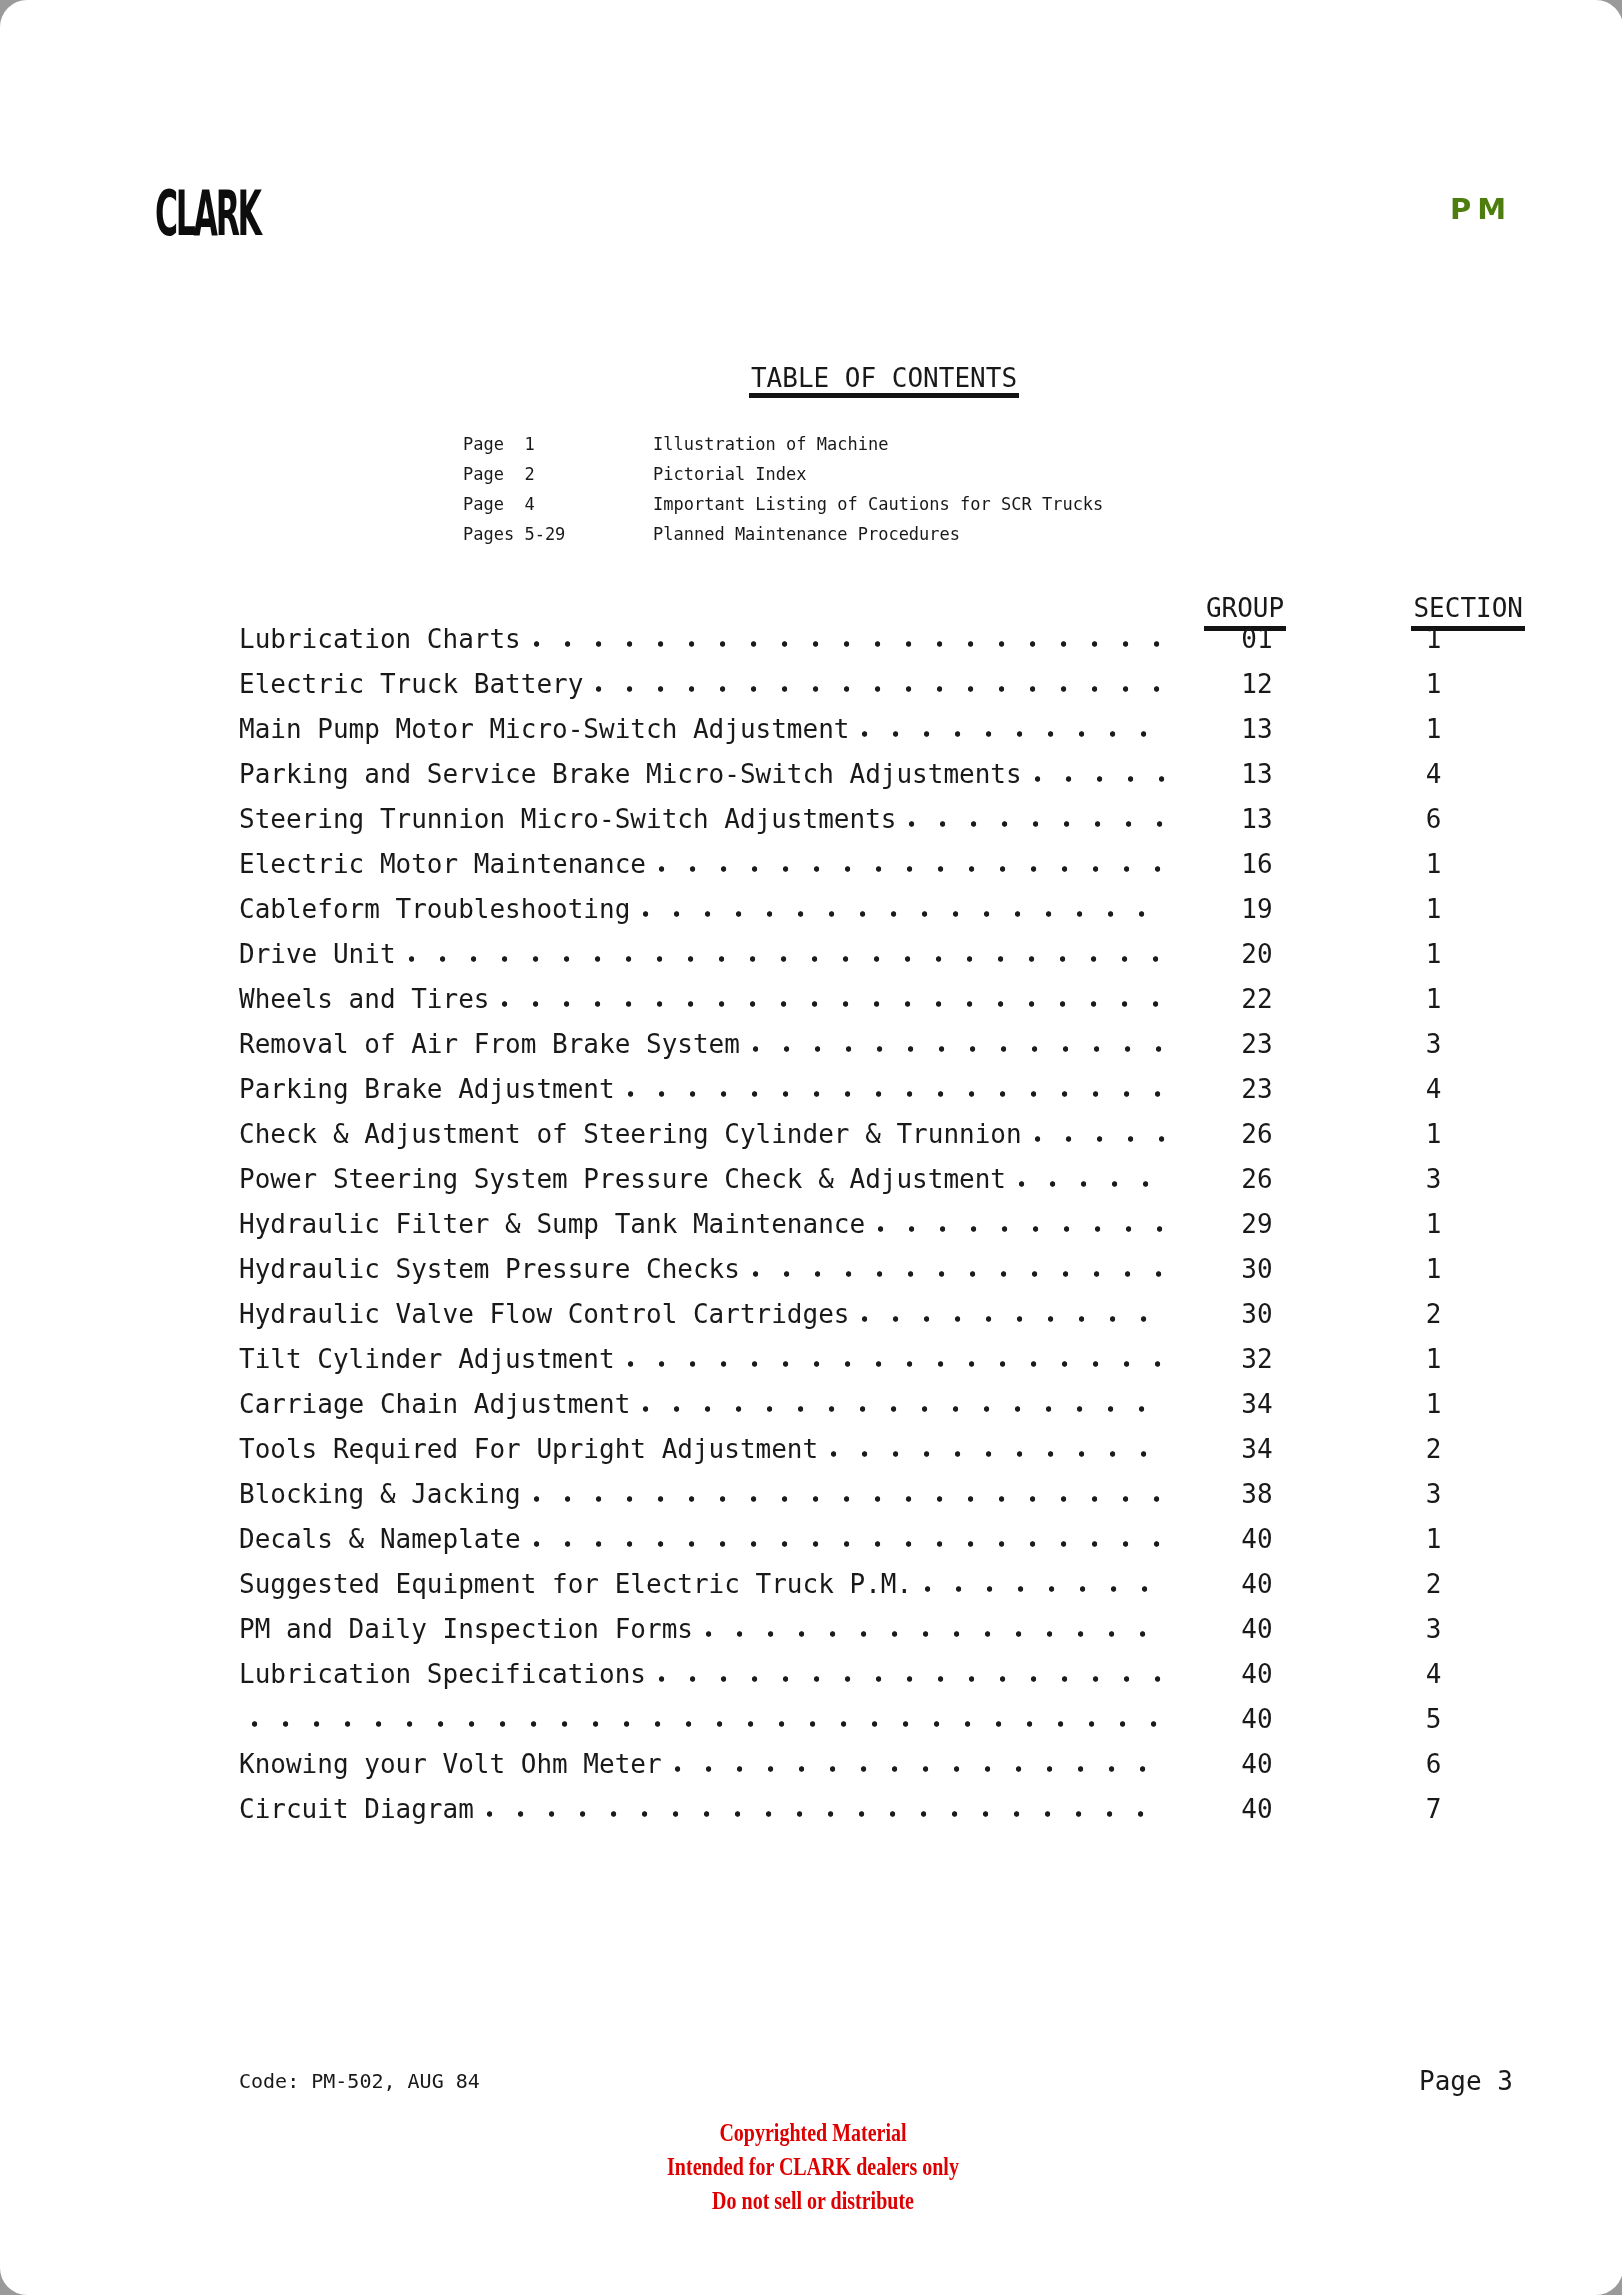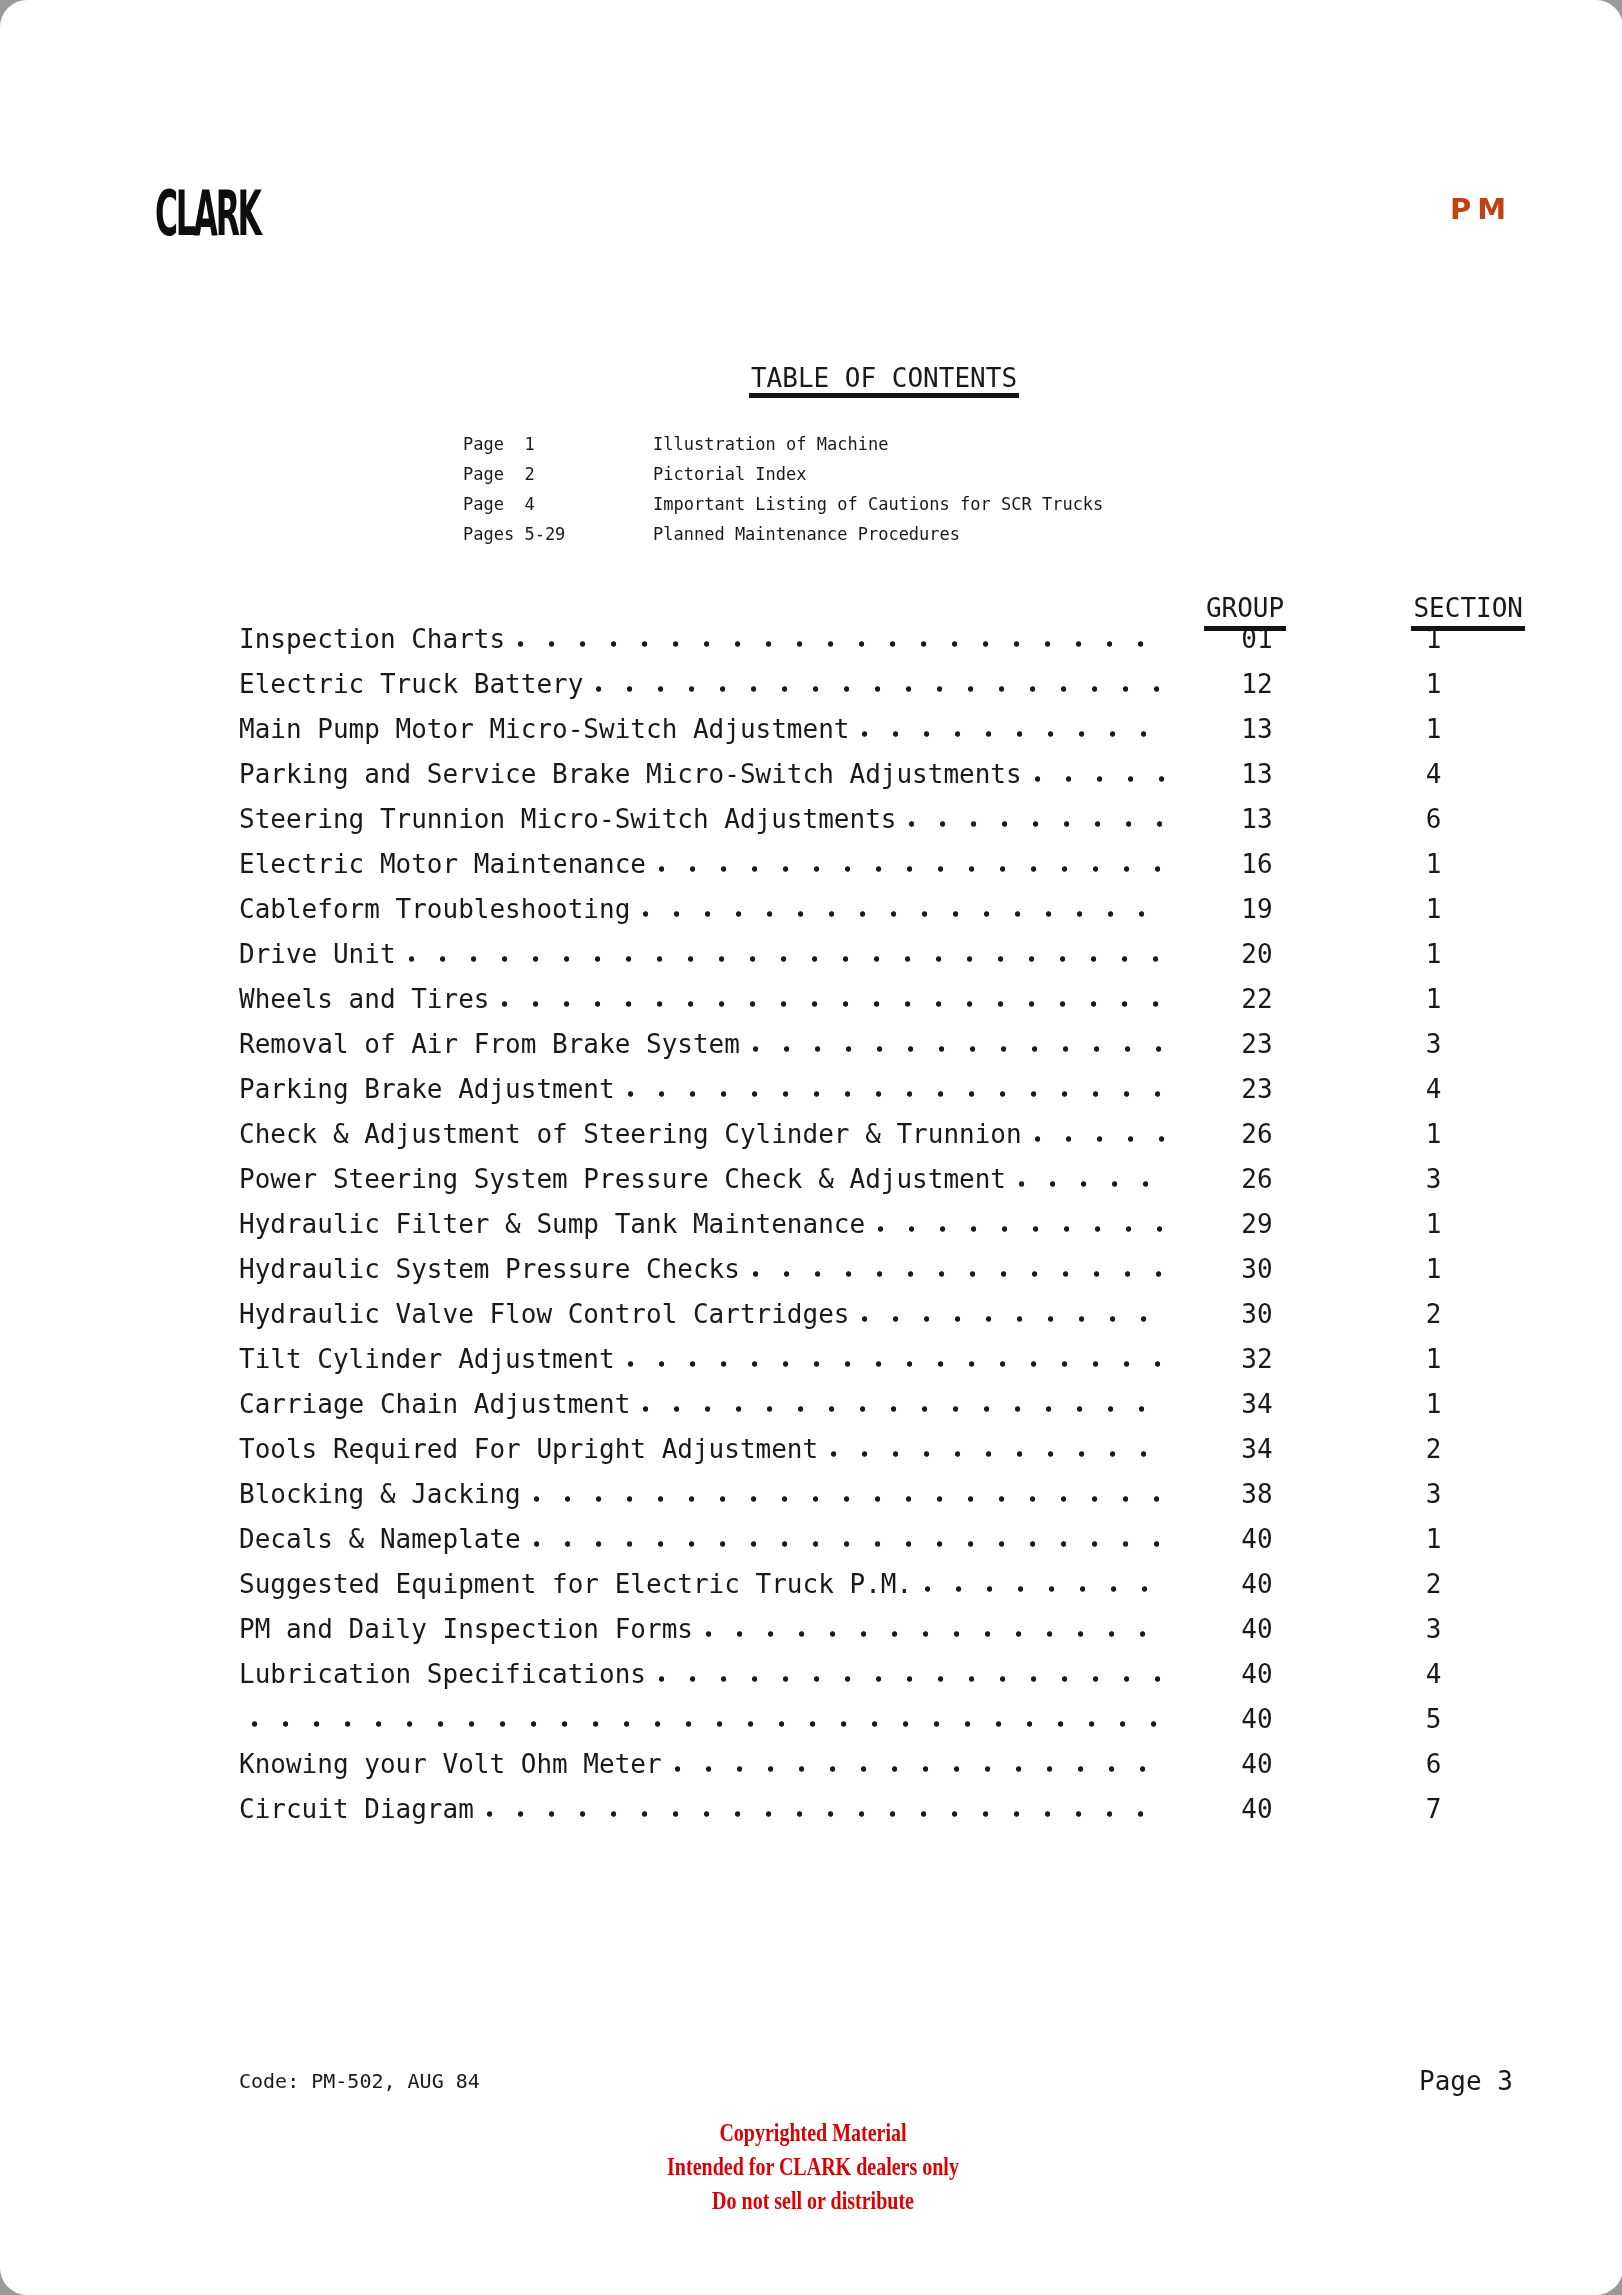--- a/index.html
+++ b/index.html
@@ -18,21 +18,21 @@
     font-family:"DejaVu Sans",sans-serif;
     font-weight:bold;font-size:63px;line-height:52px;
     letter-spacing:-4.6px;color:#0d0d0d;
     transform:scaleX(0.5);transform-origin:left top;
     white-space:nowrap;
   }
   .doc-code{
     position:absolute;left:1450px;top:194px;
     font-family:"DejaVu Sans",sans-serif;
     font-weight:bold;font-size:29px;line-height:31px;
-    letter-spacing:5.9px;color:#c2410c;white-space:nowrap;
+    letter-spacing:5.9px;color:#4d7c0f;white-space:nowrap;
   }
   
   .toc-title{
     position:absolute;left:749px;top:365px;width:270px;
     font-size:26px;line-height:27.5px;text-align:center;
     border-bottom:5.2px solid #131313;padding-bottom:0;
     white-space:pre;
   }
   
   .page-index{
@@ -108,21 +108,21 @@
         <span class="underlined">GROUP</span>
       </div>
       <div class="col-section">
         <span class="underlined">SECTION</span>
       </div>
     </div>
   </div>
 
   <div class="cols toc-list">
   <div class="toc-row">
-    <span class="row-title">Inspection Charts</span>
+    <span class="row-title">Lubrication Charts</span>
     <span class="leader"></span>
     <span class="col-group">01</span>
     <span class="col-section">1</span>
   </div>
 
   <div class="toc-row">
     <span class="row-title">Electric Truck Battery</span>
     <span class="leader"></span>
     <span class="col-group">12</span>
     <span class="col-section">1</span>

